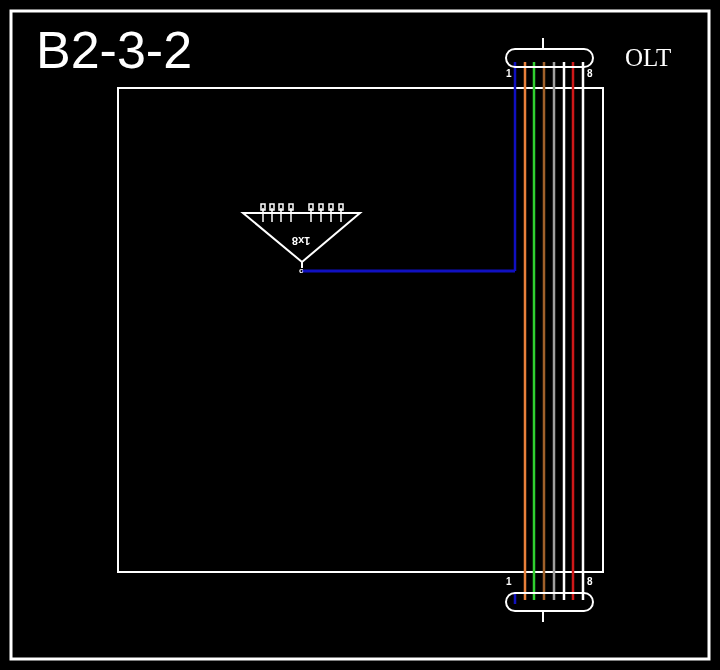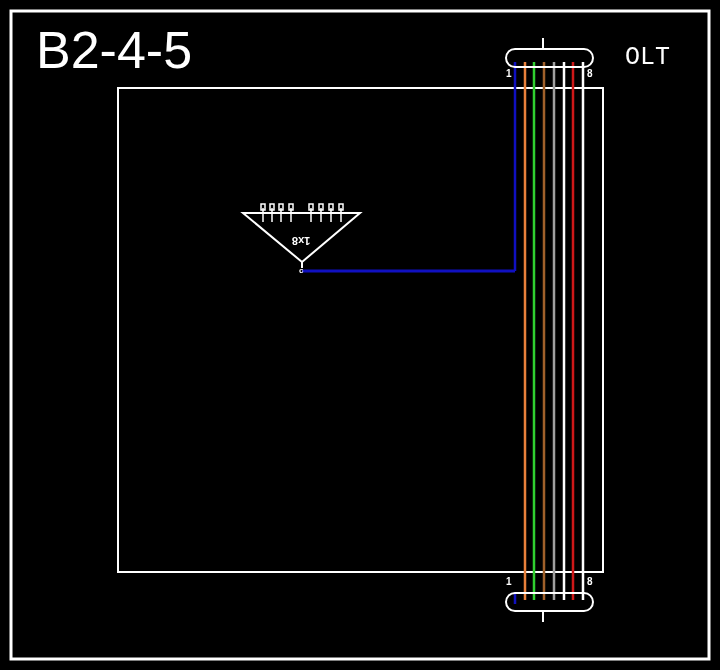--- a/index.html
+++ b/index.html
@@ -1,19 +1,19 @@
 <!DOCTYPE html>
 <html><head>
 <meta charset="utf-8">
 <style>
   html, body { margin:0; padding:0; background:#000; }
   body { width:720px; height:670px; position:relative; overflow:hidden; font-family:"Liberation Sans", sans-serif; }
   svg { position:absolute; left:0; top:0; }
   .title { position:absolute; left:36px; top:22px; color:#fff; font-size:52px; line-height:56px; font-family:"Liberation Sans", sans-serif; }
-  .olt { position:absolute; left:625px; top:43px; color:#fff; font-size:25px; line-height:30px; font-family:Liberation Mono, monospace; }
+  .olt { position:absolute; left:625px; top:43px; color:#fff; font-size:25px; line-height:30px; font-family:Liberation Serif, serif; }
   .pin { position:absolute; color:#fff; font-size:10px; font-weight:bold; line-height:10px; font-family:"Liberation Sans", sans-serif; }
 </style>
 </head>
 <body>
 
 <svg width="720" height="670" viewBox="0 0 720 670">
 
   <rect x="11" y="11" width="698" height="648" fill="none" stroke="#fff" stroke-width="3"></rect>
 
   <rect x="118" y="88" width="485" height="484" fill="none" stroke="#fff" stroke-width="2"></rect>
@@ -59,21 +59,21 @@
       <line x1="321" y1="208" x2="321" y2="222"></line>
         <rect x="319" y="204" width="4" height="6"></rect>
       <line x1="331" y1="208" x2="331" y2="222"></line>
         <rect x="329" y="204" width="4" height="6"></rect>
       <line x1="341" y1="208" x2="341" y2="222"></line>
         <rect x="339" y="204" width="4" height="6"></rect>
     </g>
   </g>
 </svg>
 
-<div class="title">B2-4-5</div>
+<div class="title">B2-3-2</div>
 <div class="olt">OLT</div>
 
 <div class="pin" style="left:506px;top:69px;">1</div>
 <div class="pin" style="left:587px;top:69px;">8</div>
 <div class="pin" style="left:506px;top:577px;">1</div>
 <div class="pin" style="left:587px;top:577px;">8</div>
 
 <div class="pin" style="left:292px;top:236px;transform:rotate(180deg);font-size:11px;">1x8</div>
 <div class="pin" style="left:299px;top:266px;font-size:8px;">c</div>
 

